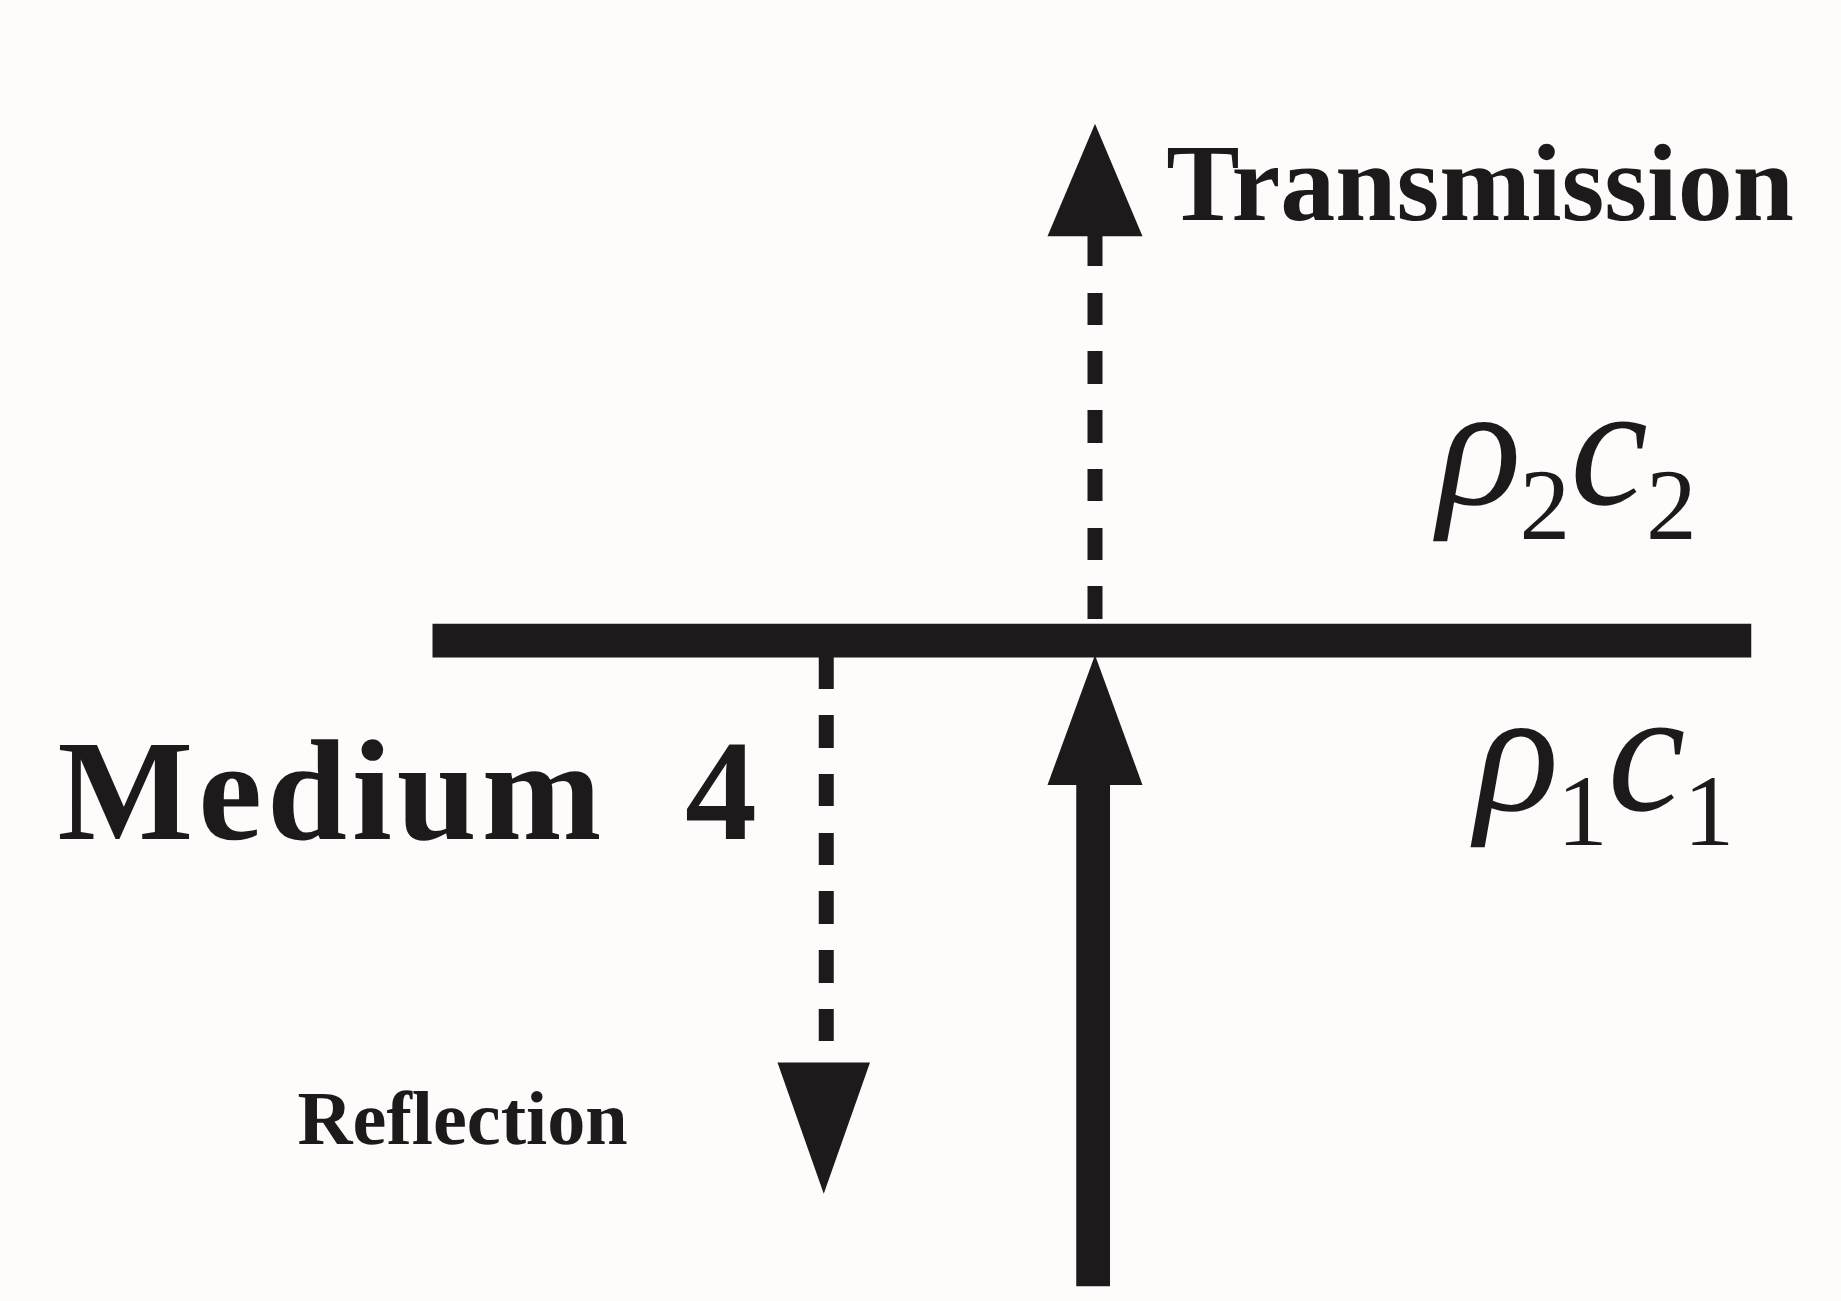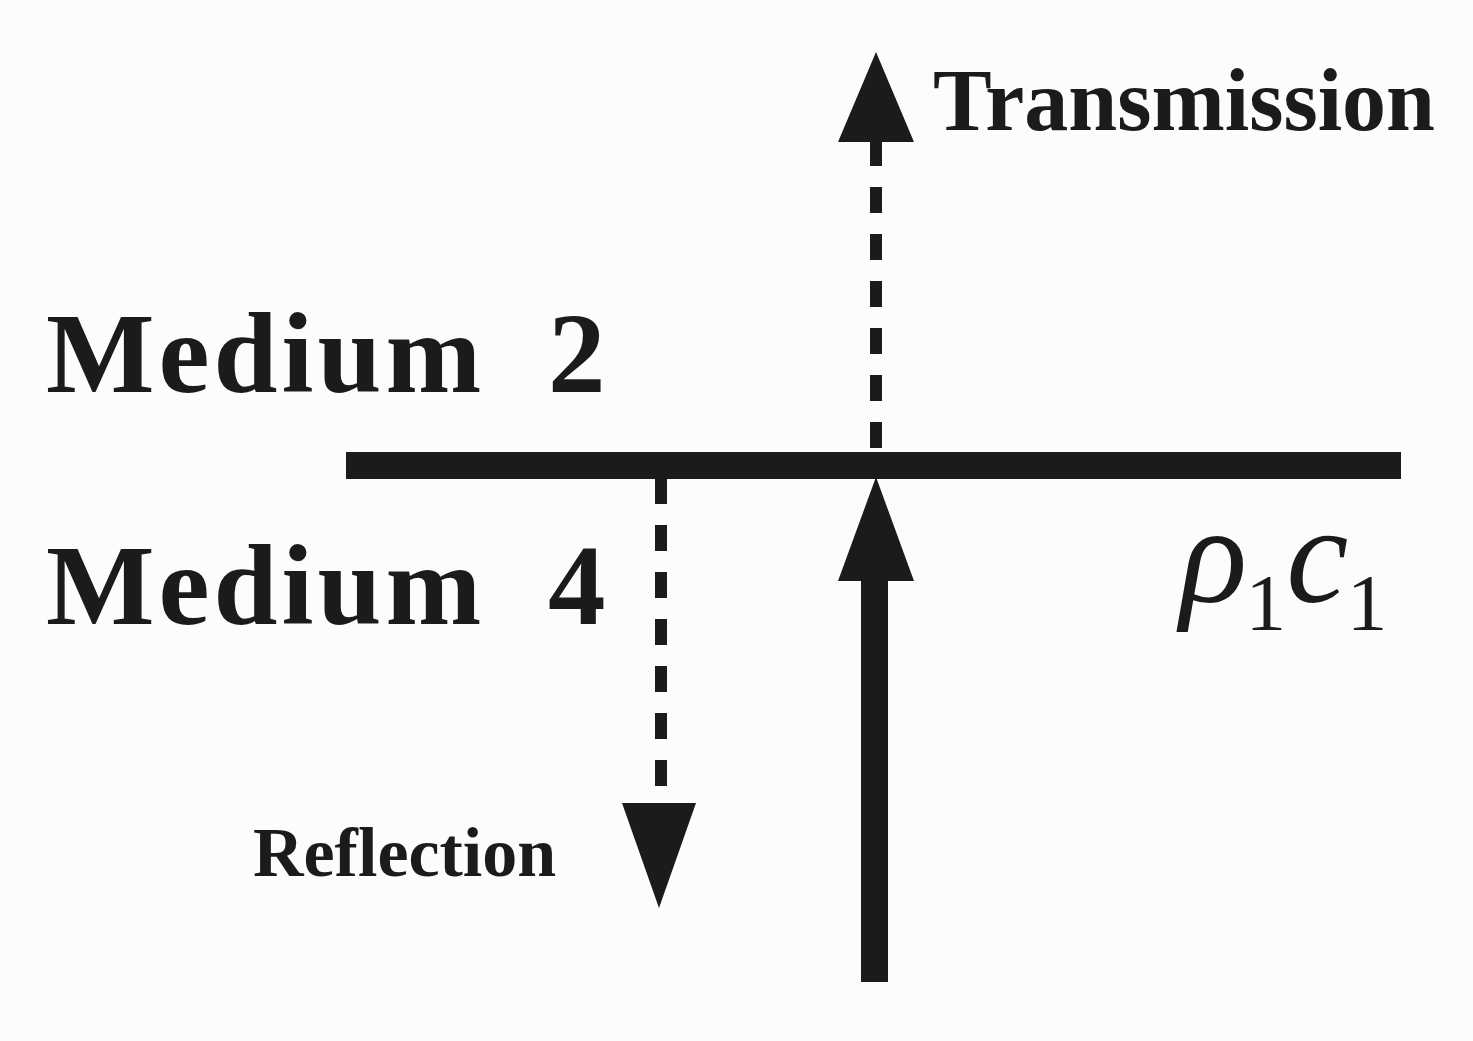--- a/index.html
+++ b/index.html
@@ -9,21 +9,21 @@
   html, body { margin: 0; padding: 0; background: var(--background); }
   .canvas {
     position: relative;
     width: 1473px;
     height: 1041px;
     background: var(--background);
     overflow: hidden;
     font-family: "Liberation Serif", serif;
     color: var(--ink);
   }
-  .abs { position: absolute; }
+  .abs { position: absolute; margin-top: 47px; }
 
   
   .interface-line {
     left: 346px; top: 452px;
     width: 1055px; height: 27px;
     background: var(--ink);
   }
 
   
   .dash-v {
@@ -71,21 +71,21 @@
     white-space: nowrap;
   }
   .medium-label {
     font-size: 115px;
     letter-spacing: 4px;
     word-spacing: 30px;
   }
   .label-medium-2 { left: 46px; top: 296px; }
   .label-medium-1 { left: 46px; top: 528px; }
   .label-transmission { left: 933px; top: 57px;  font-size: 88px; }
-  .label-reflection   { left: 253px; top: 818px; font-size: 70px; }
+  .label-reflection   { left: 238px; top: 818px; font-size: 61px; }
   .label-incident     { left: 933px; top: 870px; font-size: 86px; }
 
   
   .impedance {
     font-style: italic;
     font-size: 140px;
     line-height: 1;
     white-space: nowrap;
     font-family: "Liberation Serif", "DejaVu Serif", serif;
   }
@@ -108,23 +108,25 @@
 
   <div class="abs tri-up transmission-head"></div>
   <div class="abs dash-v transmission-shaft"></div>
 
   <div class="abs dash-v reflection-shaft"></div>
   <div class="abs tri-down reflection-head"></div>
 
   <div class="abs incident-shaft"></div>
   <div class="abs tri-up incident-head"></div>
 
-  <div class="abs bold-label medium-label label-medium-2">Medium 2</div>
   <div class="abs bold-label medium-label label-medium-1">Medium 4</div>
 
   <div class="abs bold-label label-transmission">Transmission</div>
   <div class="abs bold-label label-reflection">Reflection</div>
 
+  <div class="abs impedance impedance-2">
+    <span>ρ</span><span class="sub">2</span><span>c</span><span class="sub">2</span>
+  </div>
   <div class="abs impedance impedance-1">
     <span>ρ</span><span class="sub">1</span><span>c</span><span class="sub">1</span>
   </div>
 
 </div>
 
 </body></html>

